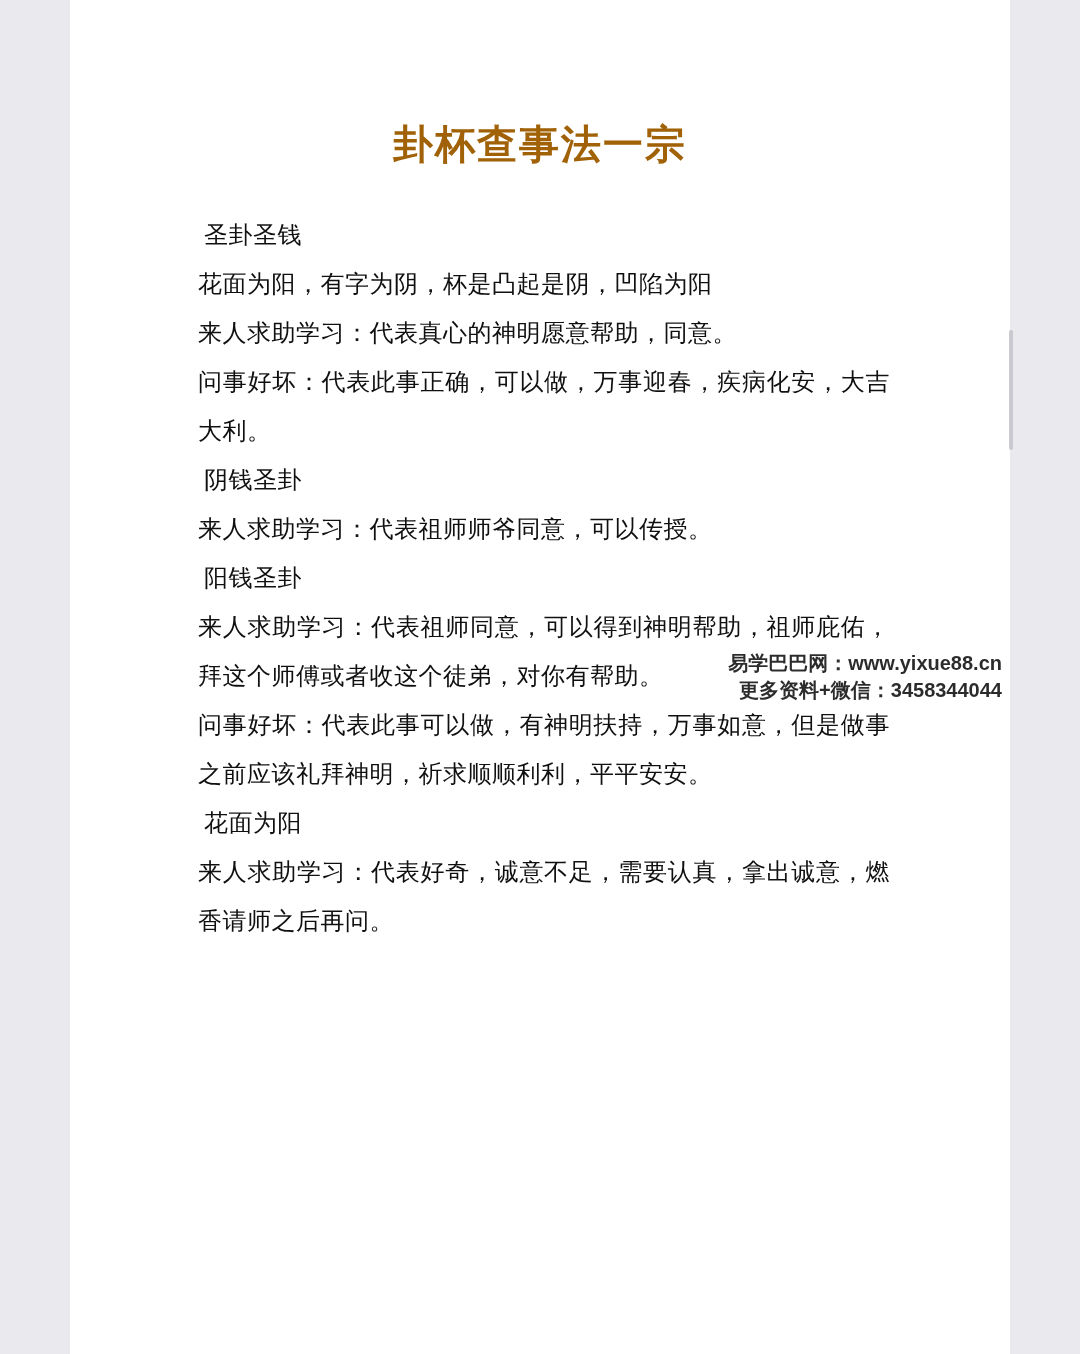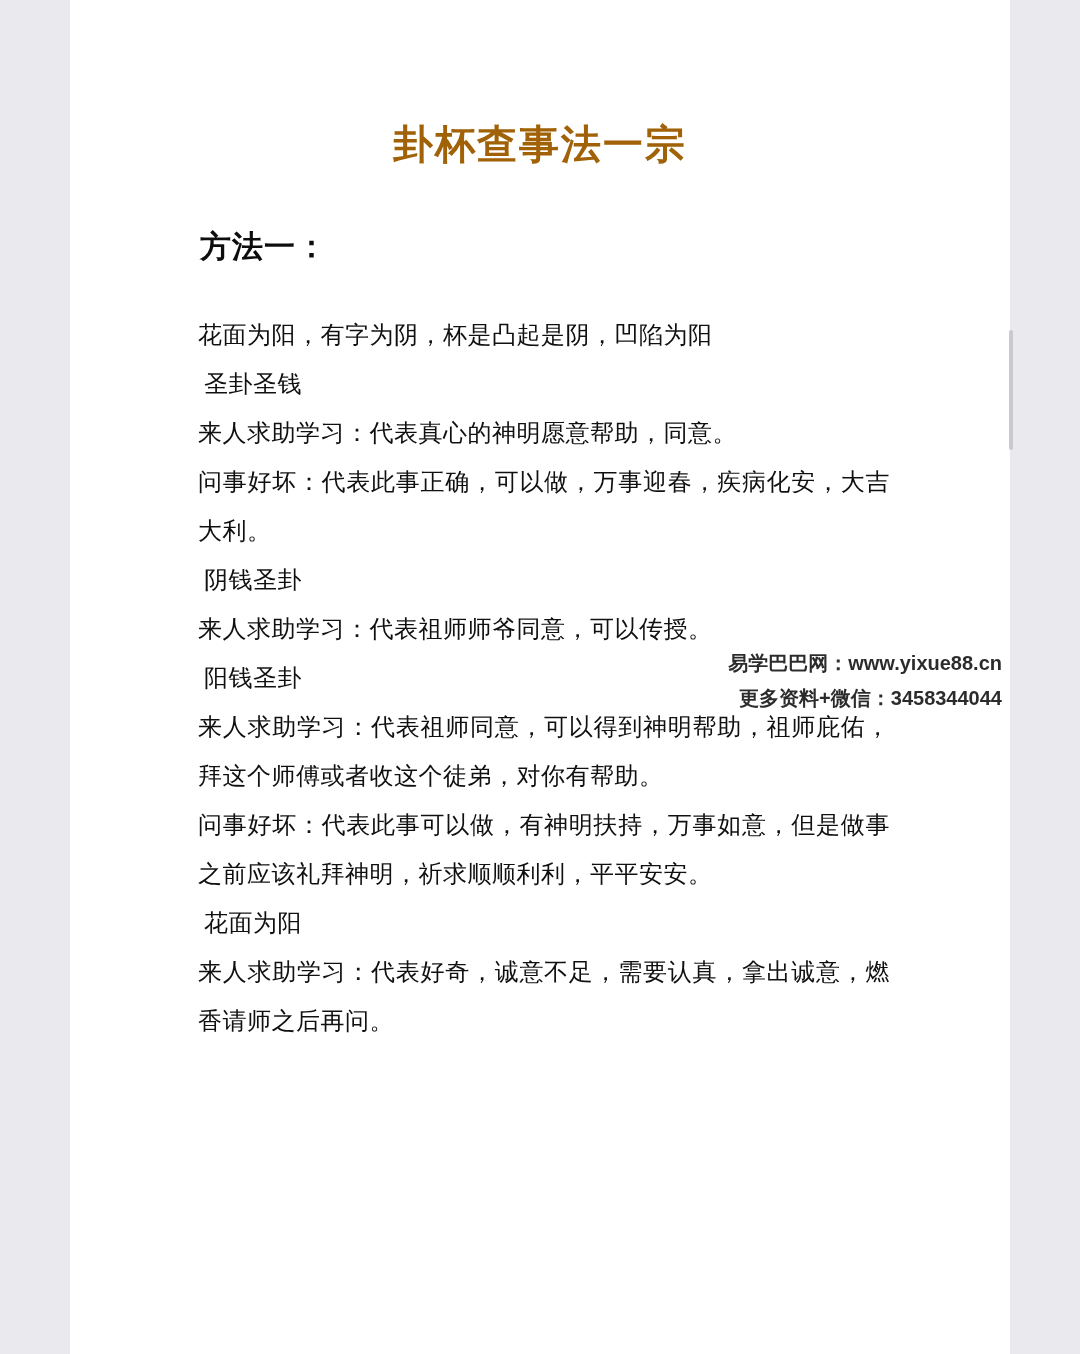--- a/index.html
+++ b/index.html
@@ -79,46 +79,45 @@
     letter-spacing: 0px;
     white-space: nowrap;
     opacity: 0.92;
   }
   .wm-line2 {
     font-size: 20px;
     font-weight: bold;
     color: #1a1a1a;
     letter-spacing: 0px;
     white-space: nowrap;
-    margin-top: 8px;
+    margin-top: 0;
     opacity: 0.92;
   }
   .scroll-hint {
     position: absolute;
     right: -3px;
     top: 330px;
     width: 4px;
     height: 120px;
     background: #c9c9cf;
     border-radius: 2px;
   }
 </style>
 </head>
 <body>
 
 <div class="page">
   <div class="page-inner">
 
     <h1 class="doc-title">卦杯查事法一宗</h1>
 
-    <h2 class="section-heading">方法一：</h2>
 
     <div class="body-block">
+      <p class="para sub">圣卦圣钱</p>
       <p class="para">花面为阳，有字为阴，杯是凸起是阴，凹陷为阳</p>
-      <p class="para sub">圣卦圣钱</p>
       <p class="para">来人求助学习：代表真心的神明愿意帮助，同意。</p>
       <p class="para">问事好坏：代表此事正确，可以做，万事迎春，疾病化安，大吉大利。</p>
       <p class="para sub">阴钱圣卦</p>
       <p class="para">来人求助学习：代表祖师师爷同意，可以传授。</p>
       <p class="para sub">阳钱圣卦</p>
       <p class="para">来人求助学习：代表祖师同意，可以得到神明帮助，祖师庇佑，拜这个师傅或者收这个徒弟，对你有帮助。</p>
       <p class="para">问事好坏：代表此事可以做，有神明扶持，万事如意，但是做事之前应该礼拜神明，祈求顺顺利利，平平安安。</p>
       <p class="para sub">花面为阳</p>
       <p class="para">来人求助学习：代表好奇，诚意不足，需要认真，拿出诚意，燃香请师之后再问。</p>
     </div>

